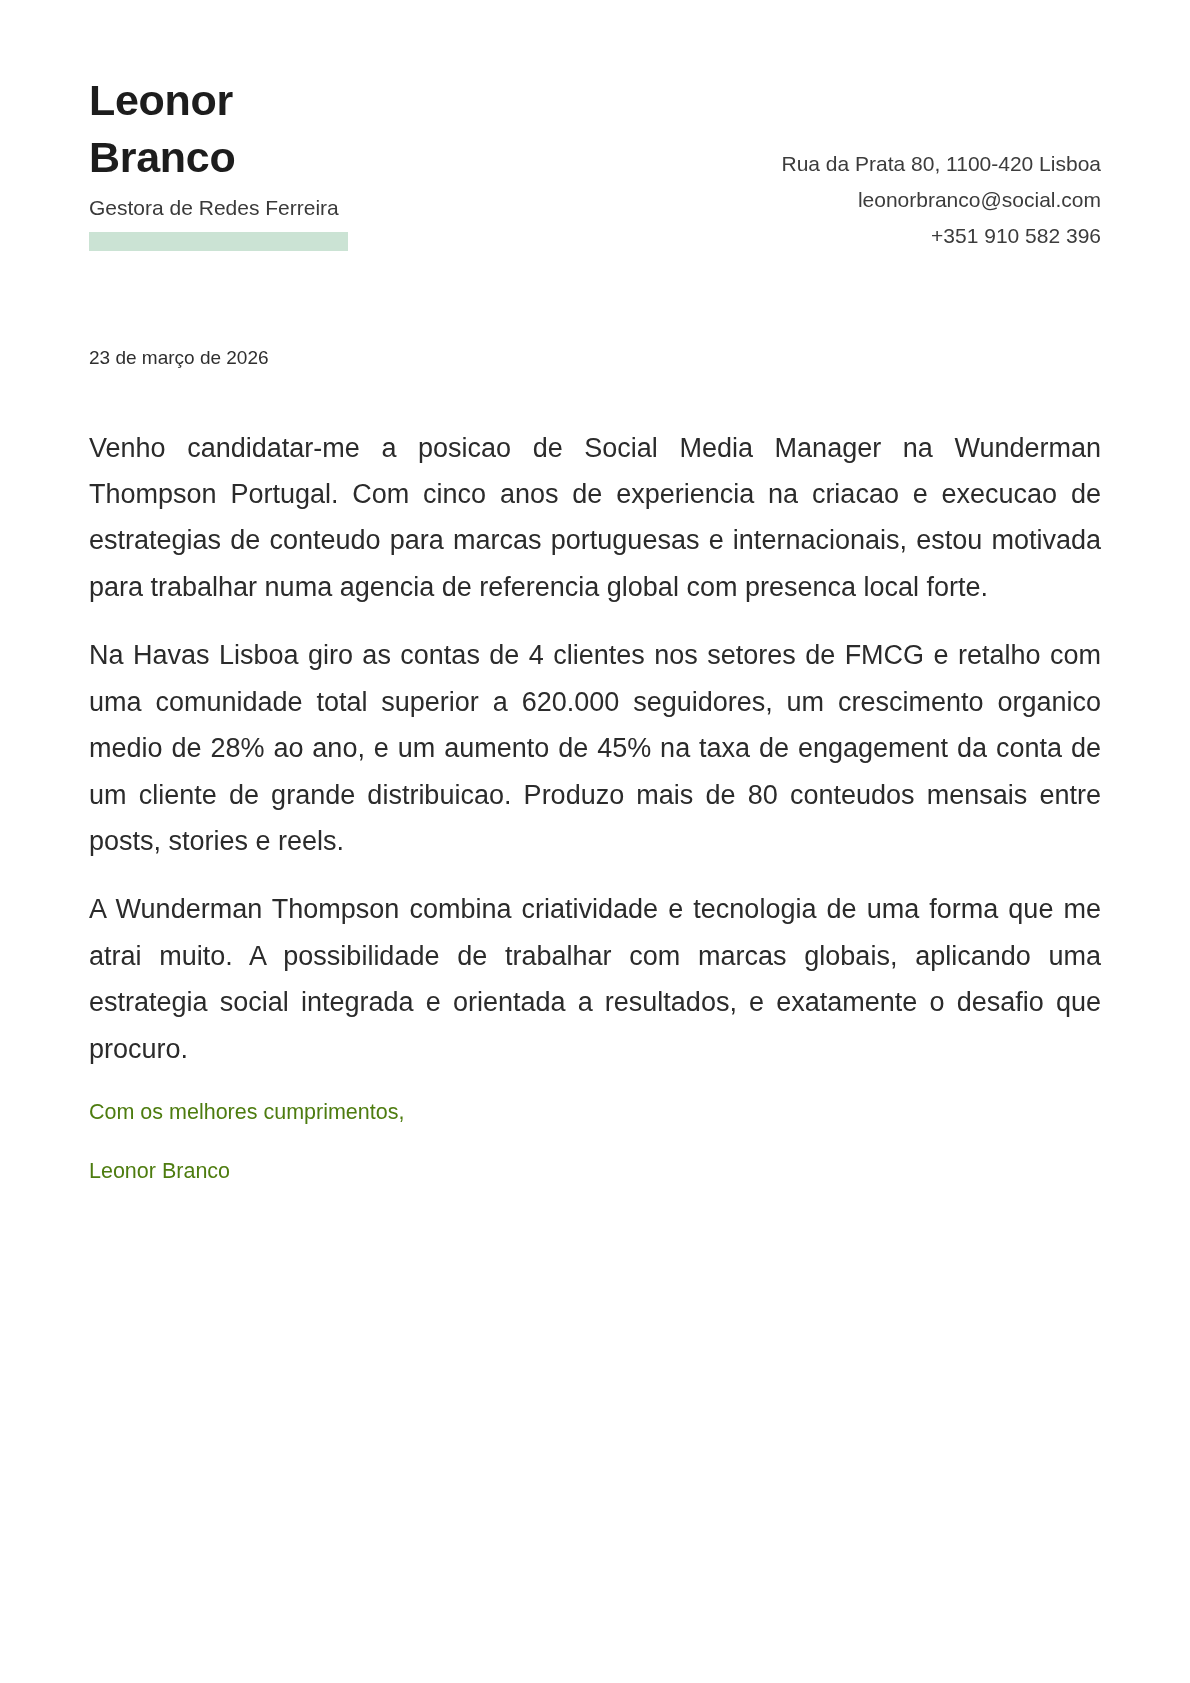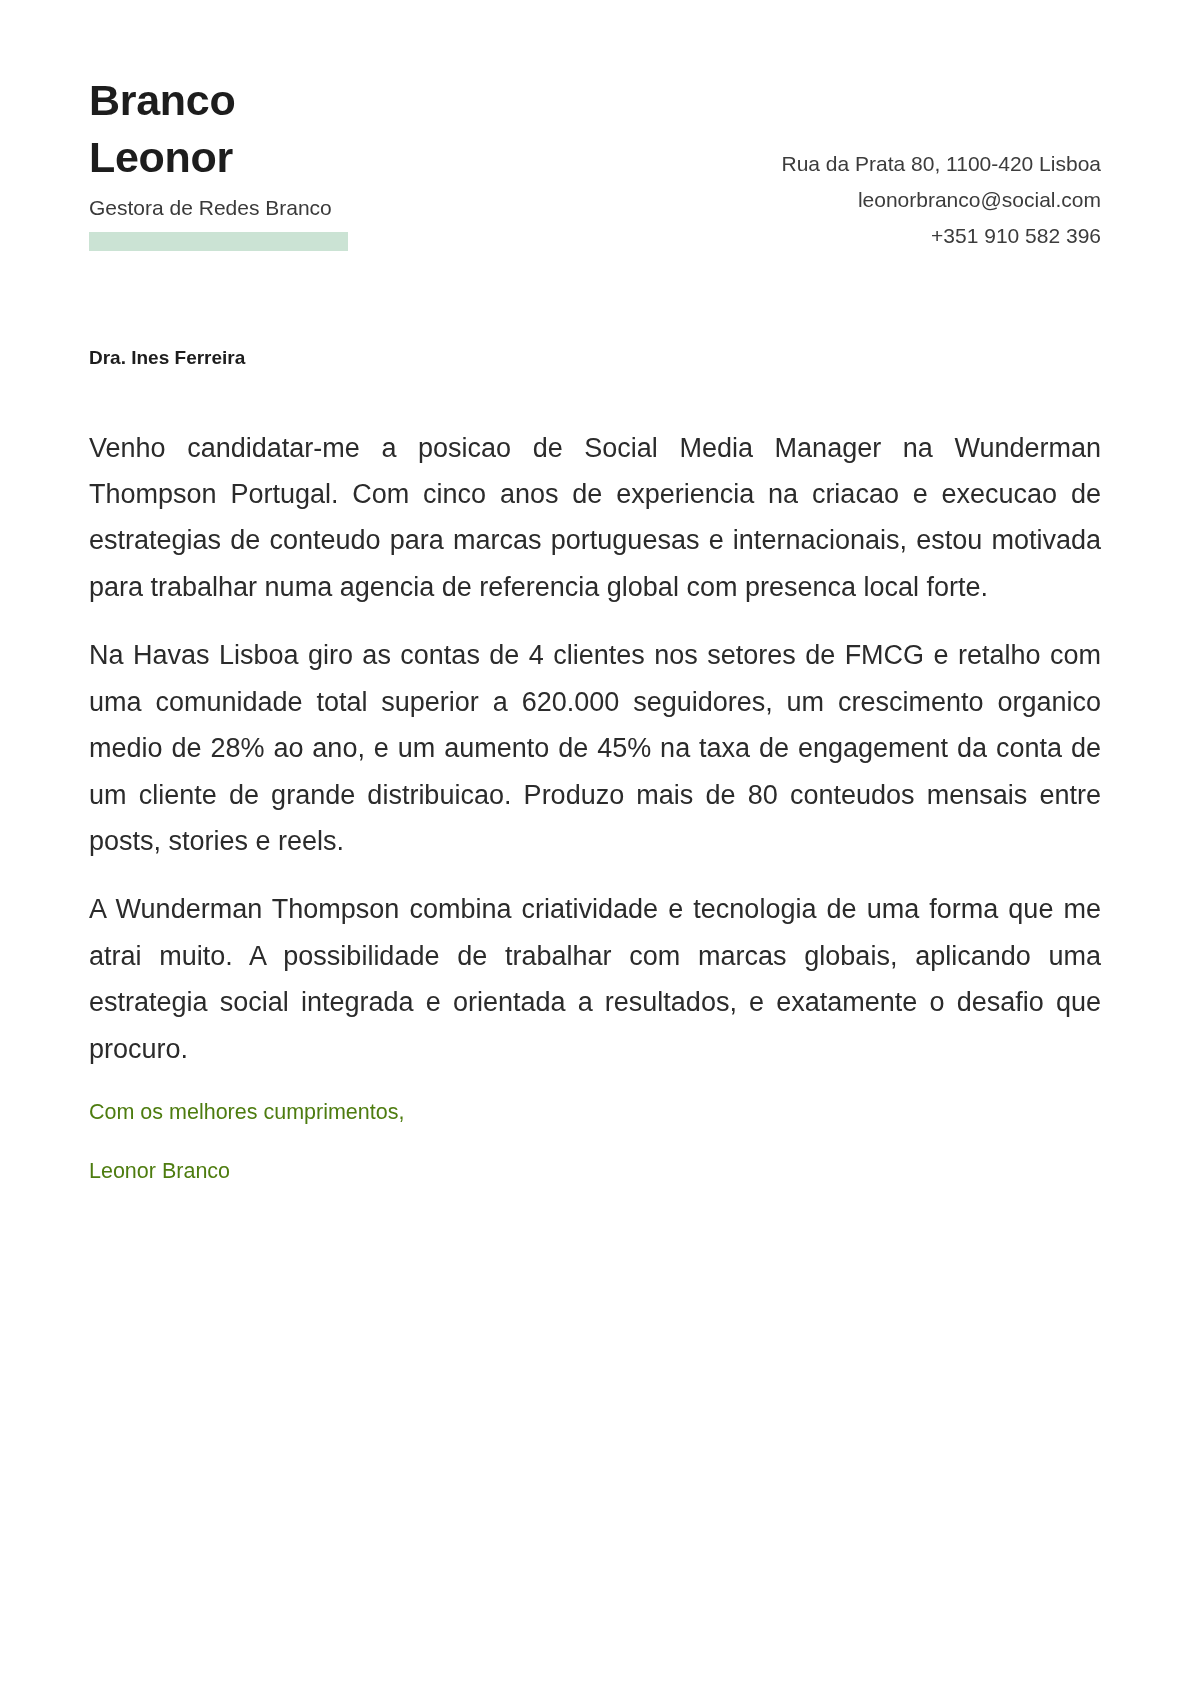--- a/index.html
+++ b/index.html
@@ -133,38 +133,38 @@
 </head>
 <body>
 
 <div class="page">
 
   <div class="header">
 
     <div class="name-block">
       <div class="name-highlight-bar" style="background: rgb(203, 227, 212);"></div>
       <div class="name-line">
+        <span>Leonor</span>
+      </div>
+      <div class="name-line">
         <span>Branco</span>
       </div>
-      <div class="name-line">
-        <span>Leonor</span>
-      </div>
-      <div class="job-title">Gestora de Redes Branco</div>
+      <div class="job-title">Gestora de Redes Ferreira</div>
     </div>
 
     <div class="contact-block">
       <div class="contact-line">Rua da Prata 80, 1100-420 Lisboa</div>
       <div class="contact-line">leonorbranco@social.com</div>
       <div class="contact-line">+351 910 582 396</div>
     </div>
 
   </div>
 
   <div class="meta">
-    <div class="recipient-name">Dra. Ines Ferreira</div>
+    <div class="date-line">23 de março de 2026</div>
   </div>
 
   <div class="body-content">
     <p class="paragraph">Venho candidatar-me a posicao de Social Media Manager na Wunderman Thompson Portugal. Com cinco anos de experiencia na criacao e execucao de estrategias de conteudo para marcas portuguesas e internacionais, estou motivada para trabalhar numa agencia de referencia global com presenca local forte.</p>
     <p class="paragraph">Na Havas Lisboa giro as contas de 4 clientes nos setores de FMCG e retalho com uma comunidade total superior a 620.000 seguidores, um crescimento organico medio de 28% ao ano, e um aumento de 45% na taxa de engagement da conta de um cliente de grande distribuicao. Produzo mais de 80 conteudos mensais entre posts, stories e reels.</p>
     <p class="paragraph">A Wunderman Thompson combina criatividade e tecnologia de uma forma que me atrai muito. A possibilidade de trabalhar com marcas globais, aplicando uma estrategia social integrada e orientada a resultados, e exatamente o desafio que procuro.</p>
     <p class="closing">Com os melhores cumprimentos,</p>
     <p class="signature">Leonor Branco</p>
   </div>
 

